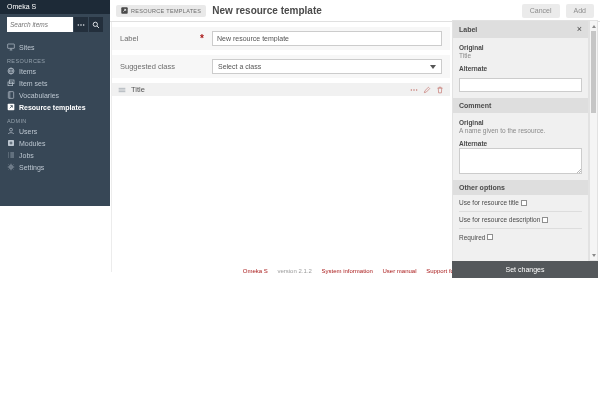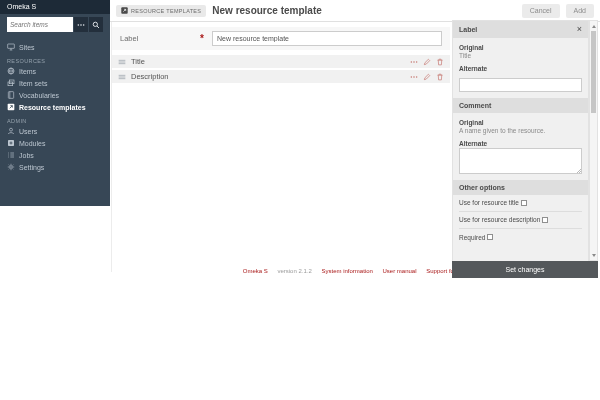--- a/index.html
+++ b/index.html
@@ -219,20 +219,29 @@
   </div>
 
   <div class="content-divider"></div>
 
   <div class="form-area">
     <div class="field-row">
       <div class="field-label">Label</div>
       <div class="req-star">*</div>
       <input type="text" value="New resource template" style="">
     </div>
+    <div class="field-row">
+      <div class="field-label">Suggested class</div>
+      <div class="req-star"></div>
+      <div class="select">
+        <span>Select a class</span>
+        <span class="sel-spacer"></span>
+        <span class="caret-down"></span>
+      </div>
+    </div>
 
     <div class="prop-rows">
       <div class="prop-row">
         <span class="drag-handle">
           <svg width="8" height="8" viewBox="0 0 12 12" fill="none" stroke="currentColor" stroke-width="1.1">
               <path d="M1 3.5h10M1 6h10M1 8.5h10"></path>
             </svg>
         </span>
         <span class="prop-name">Title</span>
         <span class="prop-spacer"></span>
@@ -243,42 +252,20 @@
               <circle cx="10" cy="6" r="1.1"></circle>
             </svg>
           <svg width="8" height="8" viewBox="0 0 12 12" fill="none" stroke="currentColor" stroke-width="1">
               <path d="M2 10l.9-2.9 5.2-5.2 2 2-5.2 5.2L2 10z"></path>
             </svg>
           <svg width="8" height="8" viewBox="0 0 12 12" fill="none" stroke="currentColor" stroke-width="1">
               <path d="M2.2 3.3h7.6M4.4 3.3V1.8h3.2v1.5M3.4 3.3l.5 7h4.2l.5-7"></path>
             </svg>
         </span>
       </div>
-      <div class="prop-row">
-        <span class="drag-handle">
-          <svg width="8" height="8" viewBox="0 0 12 12" fill="none" stroke="currentColor" stroke-width="1.1">
-              <path d="M1 3.5h10M1 6h10M1 8.5h10"></path>
-            </svg>
-        </span>
-        <span class="prop-name">Description</span>
-        <span class="prop-spacer"></span>
-        <span class="prop-icons">
-          <svg width="8" height="8" viewBox="0 0 12 12" fill="currentColor">
-              <circle cx="2" cy="6" r="1.1"></circle>
-              <circle cx="6" cy="6" r="1.1"></circle>
-              <circle cx="10" cy="6" r="1.1"></circle>
-            </svg>
-          <svg width="8" height="8" viewBox="0 0 12 12" fill="none" stroke="currentColor" stroke-width="1">
-              <path d="M2 10l.9-2.9 5.2-5.2 2 2-5.2 5.2L2 10z"></path>
-            </svg>
-          <svg width="8" height="8" viewBox="0 0 12 12" fill="none" stroke="currentColor" stroke-width="1">
-              <path d="M2.2 3.3h7.6M4.4 3.3V1.8h3.2v1.5M3.4 3.3l.5 7h4.2l.5-7"></path>
-            </svg>
-        </span>
-      </div>
     </div>
   </div>
 
   <div class="footer">
     <span class="red">Omeka S</span>
     <span>version 2.1.2</span>
     <span class="red">System information</span>
     <span class="red">User manual</span>
     <span class="red">Support forums</span>
   </div>

